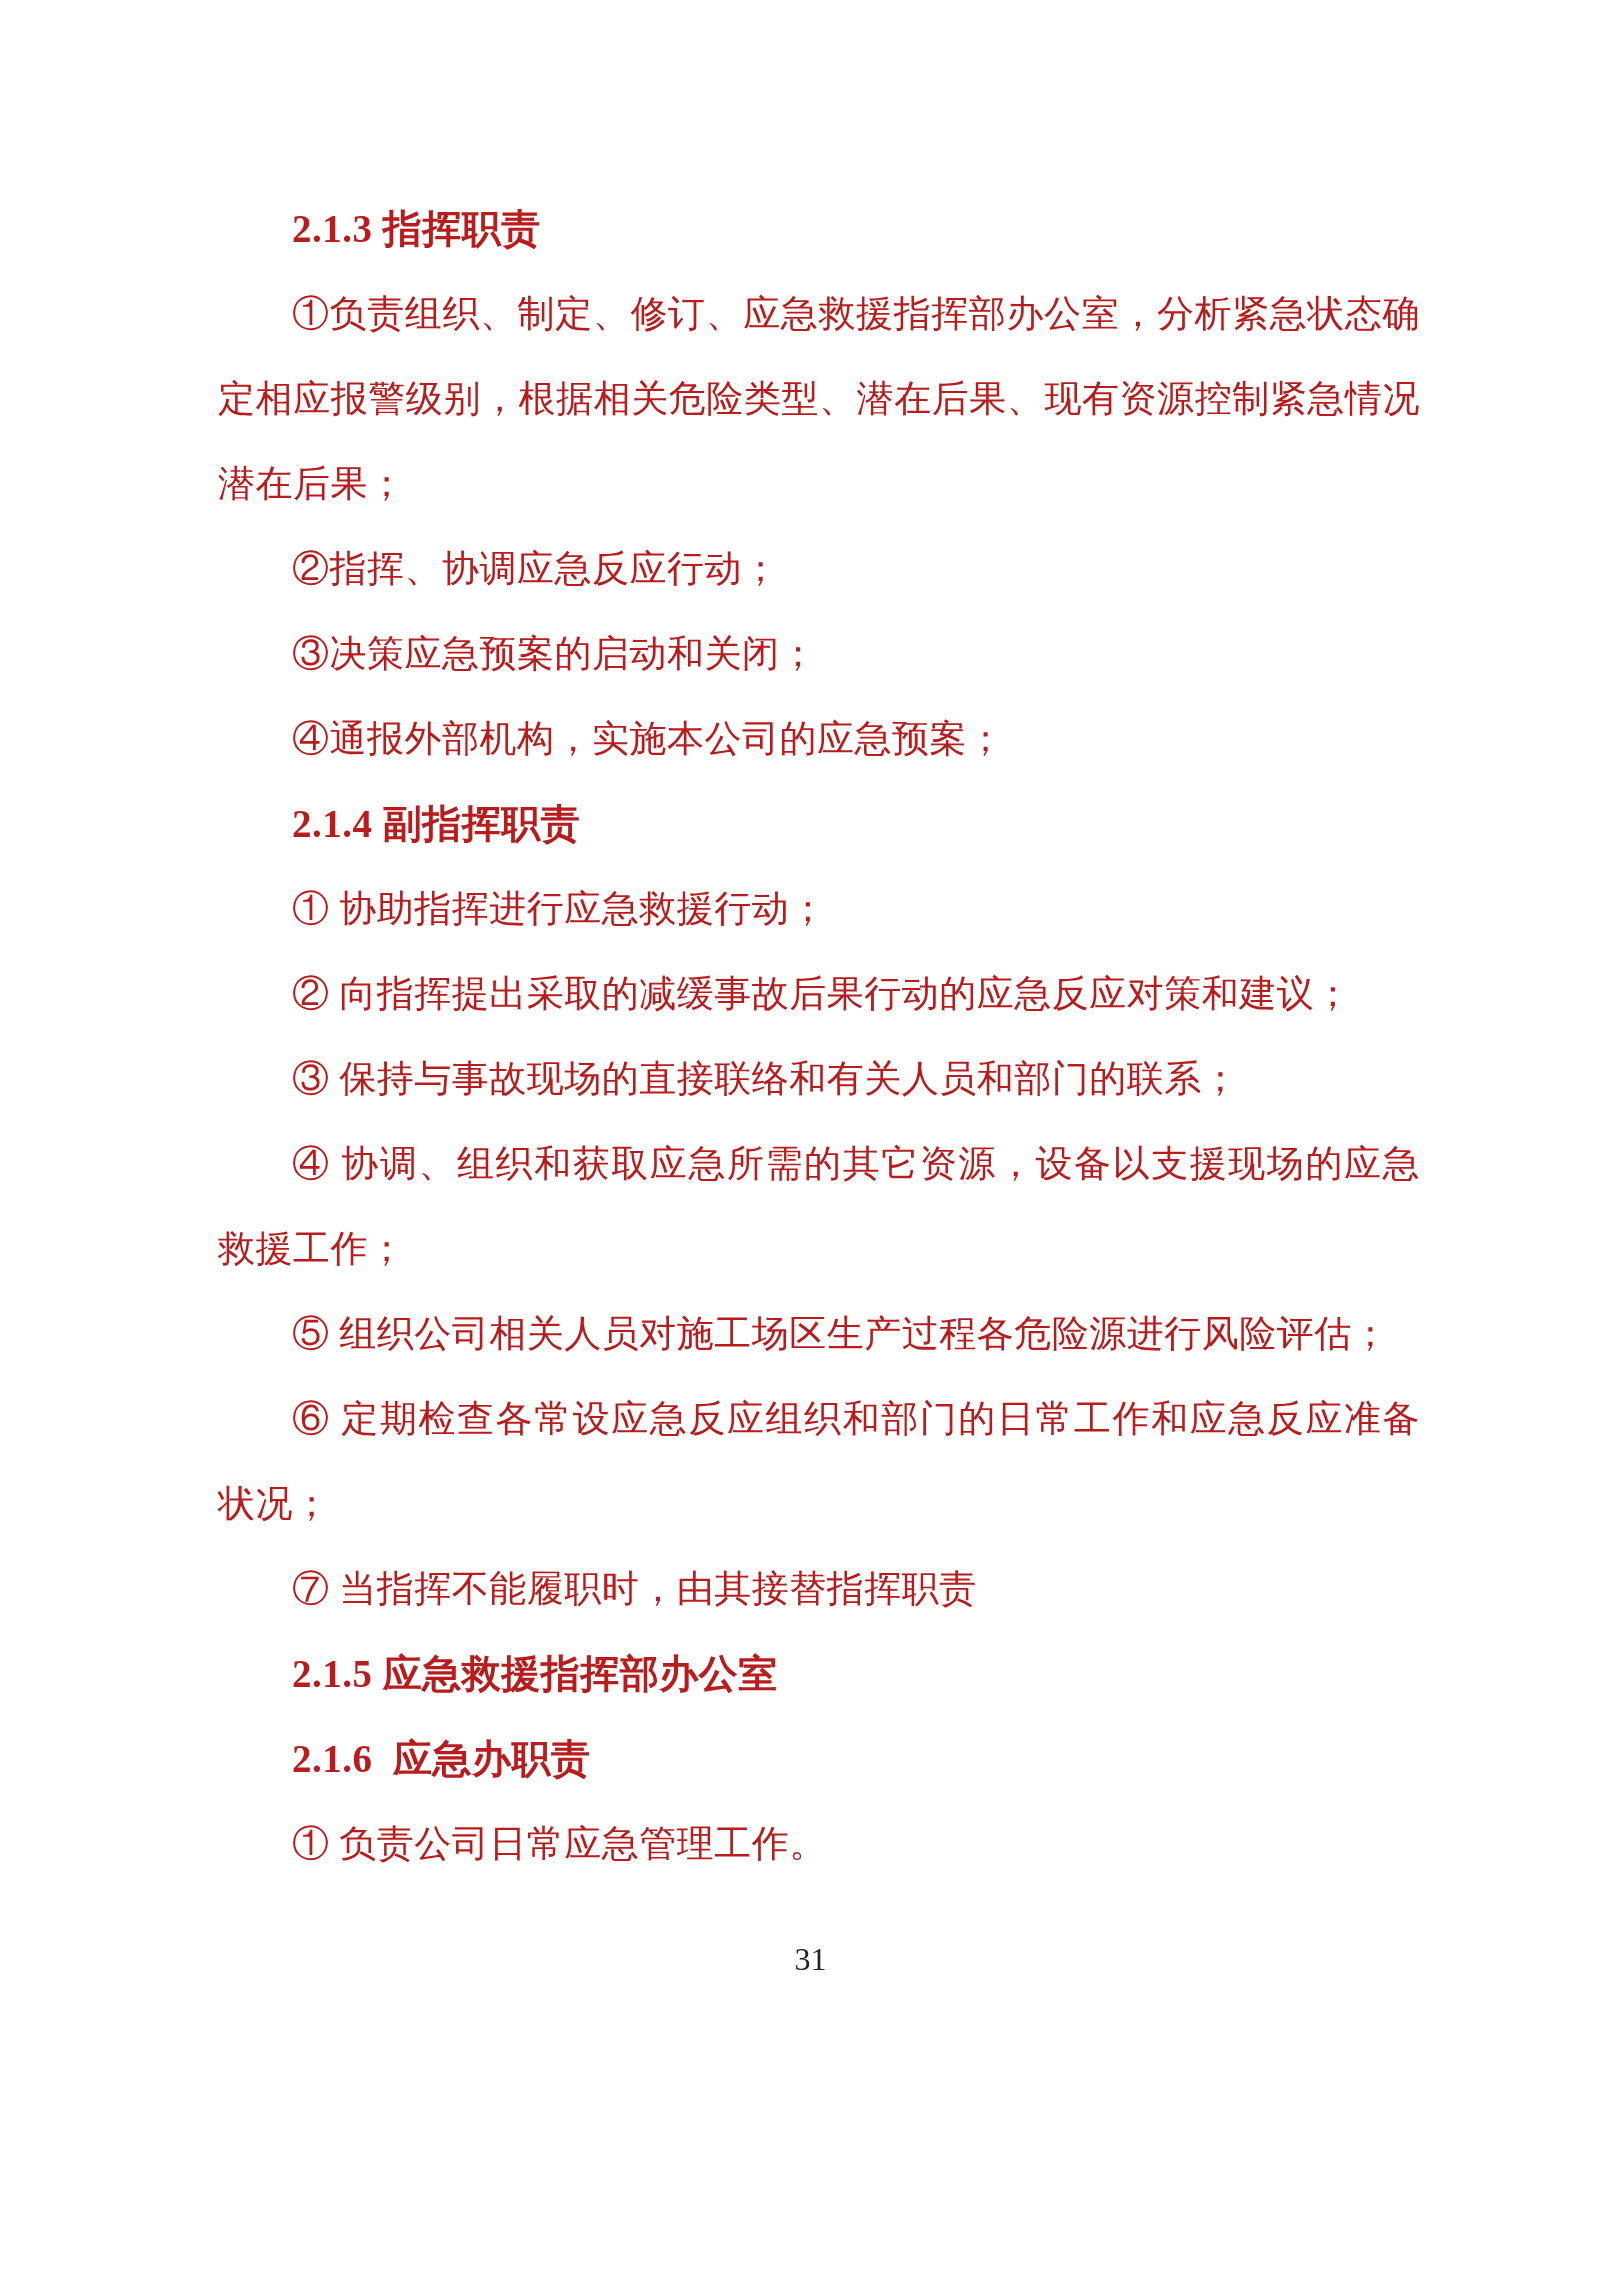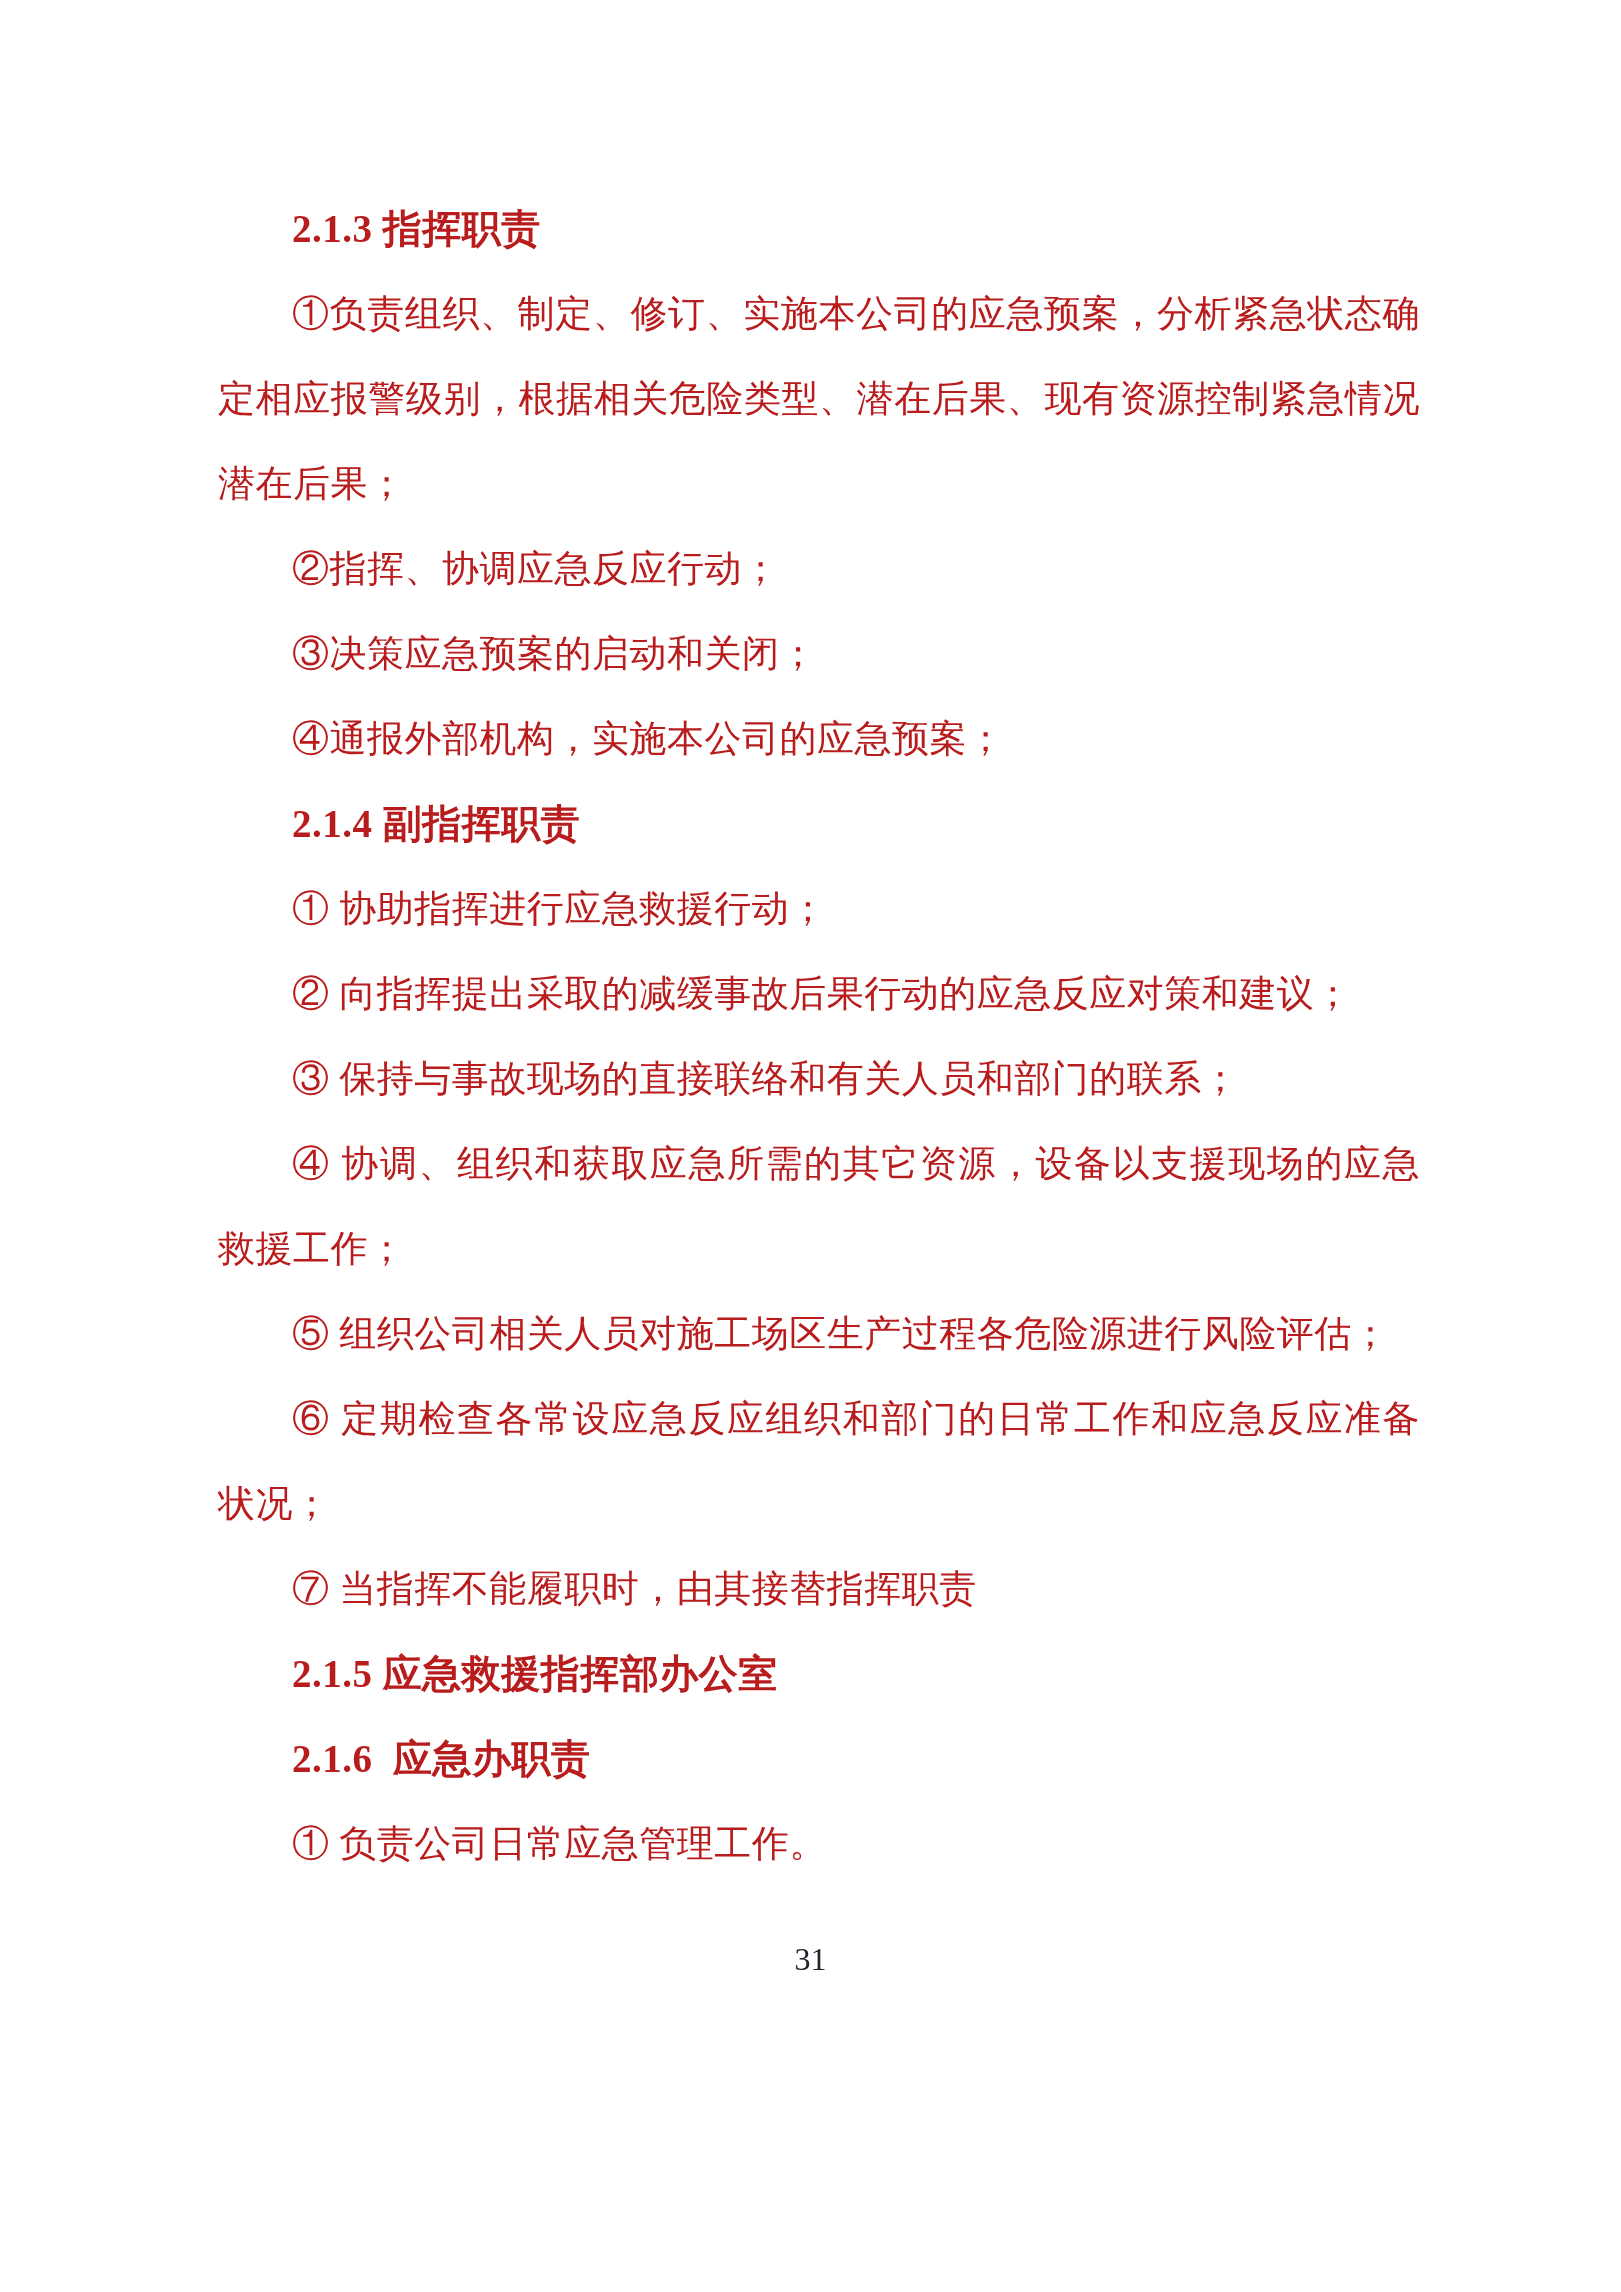--- a/index.html
+++ b/index.html
@@ -65,21 +65,21 @@
   }
 </style>
 </head>
 <body>
 
 <div class="page">
   <div class="content">
 
     <div class="line h">2.1.3 指挥职责</div>
 
-    <div class="line p j">①负责组织、制定、修订、实施本公司的应急预案，分析紧急状态确</div>
+    <div class="line p j">①负责组织、制定、修订、应急救援指挥部办公室，分析紧急状态确</div>
     <div class="line c j">定相应报警级别，根据相关危险类型、潜在后果、现有资源控制紧急情况</div>
     <div class="line c">潜在后果；</div>
 
     <div class="line p">②指挥、协调应急反应行动；</div>
     <div class="line p">③决策应急预案的启动和关闭；</div>
     <div class="line p">④通报外部机构，实施本公司的应急预案；</div>
 
     <div class="line h">2.1.4 副指挥职责</div>
 
     <div class="line p">① 协助指挥进行应急救援行动；</div>

